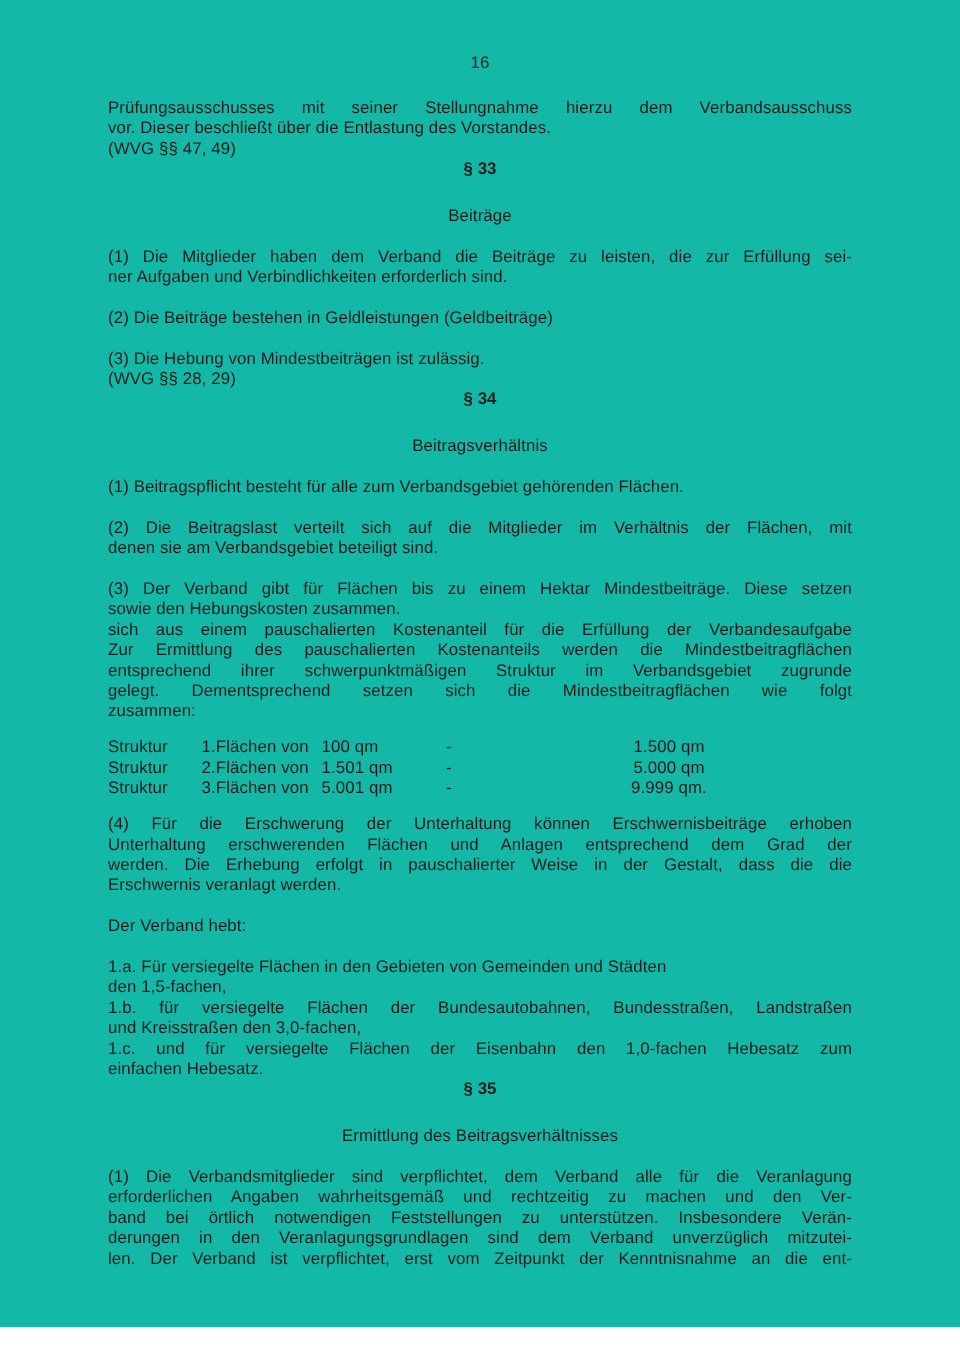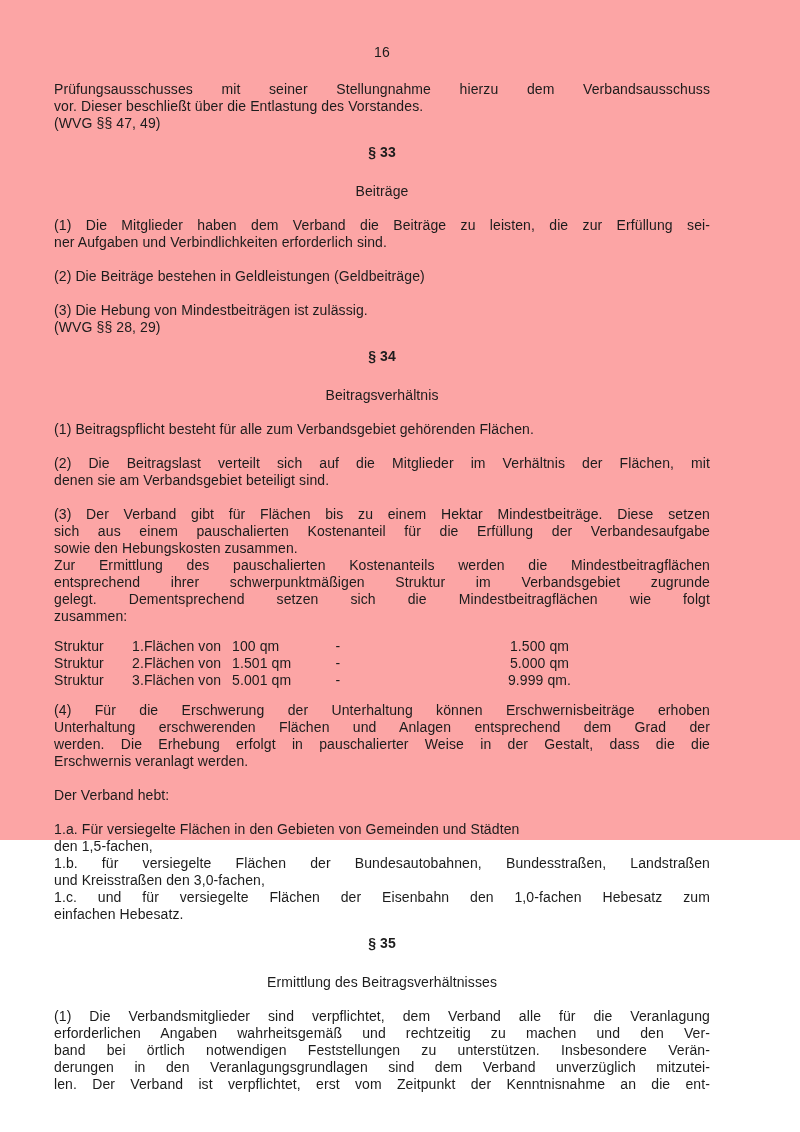--- a/index.html
+++ b/index.html
@@ -10,41 +10,41 @@
   body {
     width: 800px;
     height: 1132px;
     overflow: hidden;
     font-family: "Liberation Sans", "DejaVu Sans", sans-serif;
     color: #1c1c1c;
   }
   .page {
     box-sizing: border-box;
     width: 800px;
-    height: 840px;
-    padding: 44px 90px 0 54px;
-    background: #fca5a5;
+    height: 1106px;
+    padding: 44px 90px 0 90px;
+    background: #14b8a6;
   }
   .block {
     margin-top: 17px;
     font-size: 14px;
     line-height: 17px;
     letter-spacing: 0.1px;
   }
   .page-number {
     margin-top: 0;
     text-align: center;
   }
   .page-number + .para { margin-top: 20px; }
   .section {
     margin-top: 12px;
     text-align: center;
     font-weight: bold;
   }
-  .para + .section { margin-top: 12px; }
+  .para + .section { margin-top: 0; }
   .title {
     margin-top: 22px;
     text-align: center;
     font-weight: normal;
   }
   .title + .para { }
   .table { margin-top: 13px; }
   .table + .para { margin-top: 13px; }
   .line { text-align: left; white-space: normal; }
   .line.just {
@@ -86,22 +86,22 @@
     <div class="block title">Beitragsverhältnis</div>
     <div class="block para">
       <div class="line">(1) Beitragspflicht besteht für alle zum Verbandsgebiet gehörenden Flächen.</div>
     </div>
     <div class="block para">
       <div class="line just">(2) Die Beitragslast verteilt sich auf die Mitglieder im Verhältnis der Flächen, mit</div>
       <div class="line">denen sie am Verbandsgebiet beteiligt sind.</div>
     </div>
     <div class="block para">
       <div class="line just">(3) Der Verband gibt für Flächen bis zu einem Hektar Mindestbeiträge. Diese setzen</div>
+      <div class="line">sowie den Hebungskosten zusammen.</div>
       <div class="line just">sich aus einem pauschalierten Kostenanteil für die Erfüllung der Verbandesaufgabe</div>
-      <div class="line">sowie den Hebungskosten zusammen.</div>
       <div class="line just">Zur Ermittlung des pauschalierten Kostenanteils werden die Mindestbeitragflächen</div>
       <div class="line just">entsprechend ihrer schwerpunktmäßigen Struktur im Verbandsgebiet zugrunde</div>
       <div class="line just">gelegt. Dementsprechend setzen sich die Mindestbeitragflächen wie folgt</div>
       <div class="line">zusammen:</div>
     </div>
     <div class="block table">
       <div class="trow">
         <div class="tcell c1">Struktur</div>
         <div class="tcell c2">1.Flächen von</div>
         <div class="tcell c3">100 qm</div>

